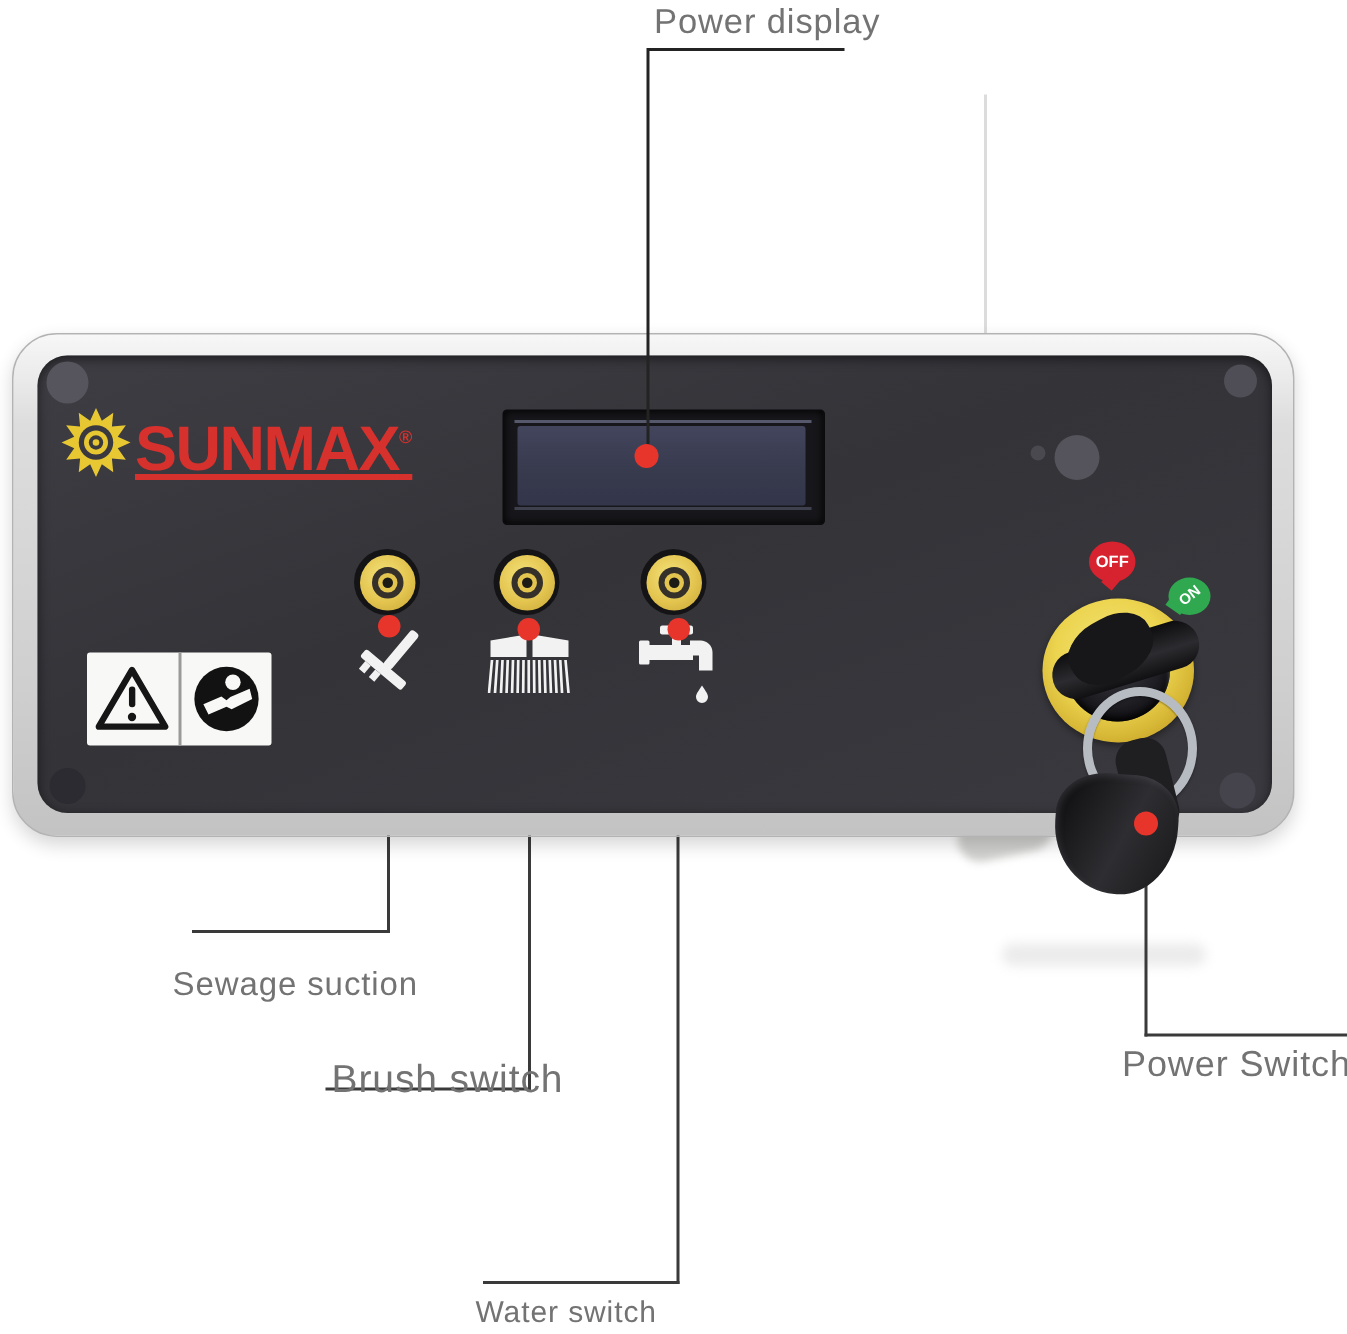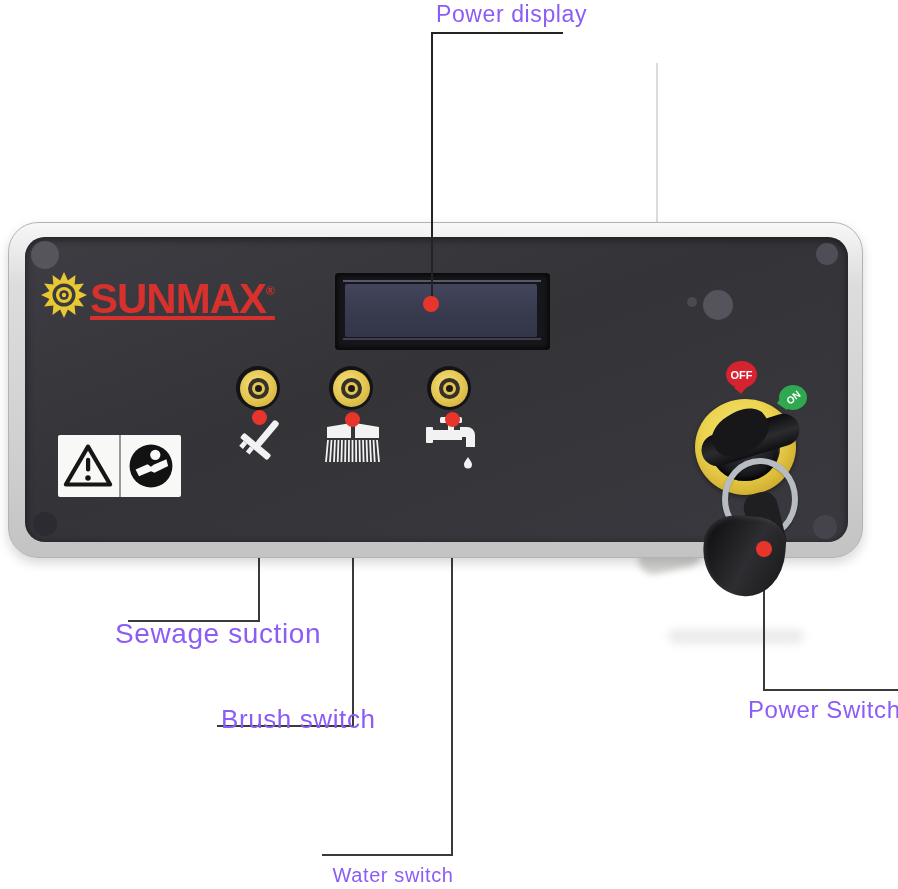--- a/index.html
+++ b/index.html
@@ -2,22 +2,22 @@
 <html><head>
 <meta charset="utf-8">
 <style>
   html,body{margin:0;padding:0;background:#fff;}
   #stage{position:relative;width:898px;height:889px;background:#ffffff;overflow:hidden;
          font-family:"Liberation Sans", sans-serif;color:#1e1e1e;}
 
   
   .cline{position:absolute;background:#3a3a3a;z-index:1;}
   .cline.over{z-index:6;background:#232323;}
-  .clabel{position:absolute;z-index:8;font-size:23px;letter-spacing:0.6px;color:#8b5cf6;
-          text-align:center;line-height:28px;white-space:nowrap;}
+  .clabel{position:absolute;z-index:8;font-size:23px;letter-spacing:0.6px;color:#737373;
+          text-align:left;line-height:28px;white-space:nowrap;}
 
   
   #frame{position:absolute;left:8px;top:222px;width:853px;height:334px;border-radius:30px;z-index:2;
          background:linear-gradient(180deg,#f7f7f7 0%,#dddddd 18%,#cfcfcf 70%,#c3c3c3 100%);
          border:1px solid #b3b3b3;box-shadow:0 5px 12px rgba(0,0,0,0.16);}
   #face{position:absolute;left:16px;top:14px;width:823px;height:305px;border-radius:20px;
         background:linear-gradient(160deg,#3e3d43 0%,#343338 45%,#3a393f 100%);
         box-shadow:inset 0 2px 8px rgba(0,0,0,0.55);}
   .screw{position:absolute;border-radius:50%;}
 
@@ -232,20 +232,20 @@
   <div class="reddot" style="left:423px;top:296px;width:16px;height:16px;z-index:7;"></div>
   <div class="reddot" style="left:252px;top:410px;width:15px;height:15px;"></div>
   <div class="reddot" style="left:345px;top:412px;width:15px;height:15px;"></div>
   <div class="reddot" style="left:445px;top:412px;width:15px;height:15px;"></div>
   <div class="reddot" style="left:756px;top:541px;width:16px;height:16px;"></div>
 
   <div class="cline over" style="left:432px;top:32px;width:131px;height:2px;"></div>
   <div class="cline over" style="left:431px;top:32px;width:2px;height:266px;"></div>
 
   <div class="clabel" style="left:436px;top:0px;">Power display</div>
-  <div class="clabel" style="left:115px;top:620px;width:190px;font-size:28px;">
+  <div class="clabel" style="left:115px;top:642px;width:190px;font-size:22px;">
     <span>Sewage suction</span><br>
   </div>
   <div class="clabel" style="left:221px;top:705px;width:150px;font-size:26px;">Brush switch</div>
   <div class="clabel" style="left:317px;top:861px;width:152px;font-size:20px;">Water switch</div>
   <div class="clabel" style="left:748px;top:696px;width:150px;font-size:24px;">Power Switch</div>
 
 </div>
 
 </body></html>

